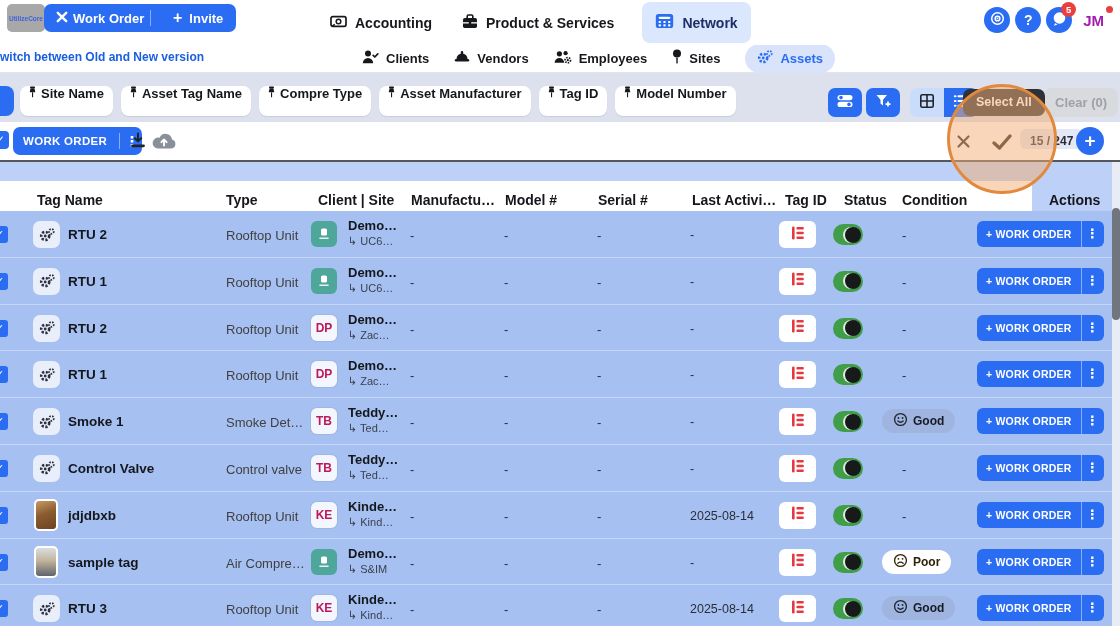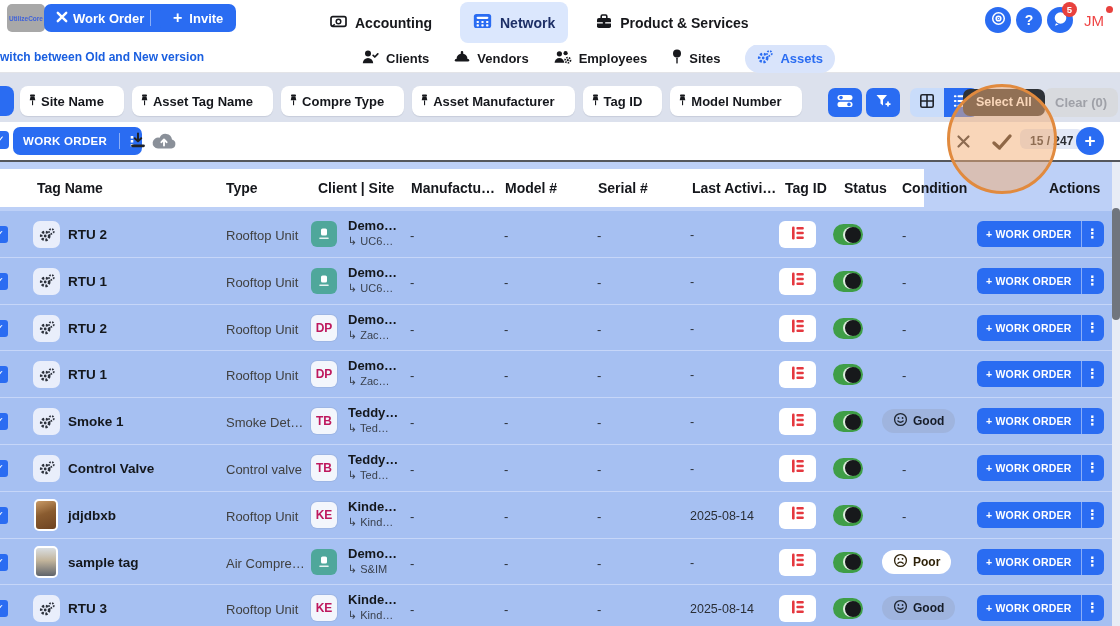--- a/index.html
+++ b/index.html
@@ -13,50 +13,50 @@
 .top-btn{position:absolute;top:4px;height:28px;font-size:13px}
 .top-btn .lbl{padding:0 4px}
 .seg-divider{width:1px;height:16px;background:rgba(255,255,255,.45);margin:0 2px}
 .kebab{font-size:14px;font-weight:700;color:#fff;width:20px;text-align:center}
 .topnav{position:absolute;left:328px;top:0;height:45px;display:flex;align-items:center;gap:26px}
 .nav-item{display:flex;align-items:center;gap:8px;font-size:14px;font-weight:700;color:#17181c;cursor:pointer;padding:11px 2px}
 .nav-item.active{background:#dbe7fd;border-radius:8px;padding:11px 13px;color:#1d2f66}
 .top-icons{position:absolute;right:10px;top:7px;display:flex;align-items:center;gap:5px}
 .circle-btn{width:26px;height:26px;border-radius:50%;background:#2a6cf2;display:flex;align-items:center;justify-content:center;color:#fff;font-weight:700;font-size:14px;position:relative;cursor:pointer}
 .badge-red{position:absolute;top:-5px;right:-4px;min-width:15px;height:15px;border-radius:8px;background:#e8413d;color:#fff;font-size:9.5px;font-weight:700;display:flex;align-items:center;justify-content:center;padding:0 3px}
-.user-avatar{position:relative;font-size:15px;font-weight:400;color:#ef4444;padding:4px 6px;cursor:pointer}
+.user-avatar{position:relative;font-size:15px;font-weight:700;color:#a21caf;padding:4px 6px;cursor:pointer}
 .user-dot{position:absolute;top:-2px;right:-3px;width:7px;height:7px;border-radius:50%;background:#e8413d}
 
 .subbar{position:absolute;left:0;top:45px;width:1120px;height:28px;background:#fff;border-bottom:1px solid #e3e4e8;z-index:4}
 .version-link{position:absolute;left:0;top:5px;font-size:12px;font-weight:700;color:#1a5fe0;white-space:nowrap;cursor:pointer}
 .subtabs{position:absolute;left:362px;top:-4px;height:34px;display:flex;align-items:center;gap:25px}
 .subtab{display:flex;align-items:center;gap:7px;font-size:13px;font-weight:700;color:#17181c;cursor:pointer}
 .subtab.active{background:#d9e4fb;color:#2a6cf2;border-radius:15px;padding:5px 12px}
 
 .filterbar{position:absolute;left:0;top:73px;width:1120px;height:49px;background:#dce1ed;z-index:3}
 .cut-chip{position:absolute;left:-18px;top:13px;width:32px;height:30px;background:#2a6cf2;border-radius:8px}
 .chips{position:absolute;left:20px;top:13px;display:flex;gap:8px}
-.chip{background:#fff;height:30px;border-radius:8px;padding:0 20px 0 8px;display:flex;align-items:center;gap:4px;font-size:13px;font-weight:700;color:#15171c;box-shadow:0 1px 1px rgba(20,30,60,.10);cursor:pointer;white-space:nowrap}
+.chip{background:#fff;height:30px;border-radius:8px;padding:0 9px 0 8px;display:flex;align-items:flex-start;gap:4px;font-size:13px;font-weight:700;color:#15171c;box-shadow:0 1px 1px rgba(20,30,60,.10);cursor:pointer;white-space:nowrap}
 .chip svg{margin-top:-8px}
 .icon-btn{position:absolute;top:15px;width:34px;height:29px;border-radius:7px;background:#2a6cf2;display:flex;align-items:center;justify-content:center;cursor:pointer}
 .seg-grid{position:absolute;left:910px;top:15px;width:34px;height:29px;background:#c9dcfa;border-radius:7px 0 0 7px;display:flex;align-items:center;justify-content:center;cursor:pointer}
 .seg-list{position:absolute;left:944px;top:15px;width:34px;height:29px;background:#2a6cf2;border-radius:0 7px 7px 0;display:flex;align-items:center;justify-content:center;cursor:pointer}
 .tooltip{position:absolute;left:963px;top:16px;height:27px;line-height:27px;padding:0 13px;background:#2e3237;border-radius:7px;color:#fff;font-size:12.5px;font-weight:600;z-index:40;white-space:nowrap}
 .clear-btn{position:absolute;left:1044px;top:15px;height:29px;line-height:29px;padding:0 11px;background:#d8dade;border-radius:8px;color:#9fa1a8;font-size:13px;font-weight:700;cursor:default}
 
 .actionbar{position:absolute;left:0;top:122px;width:1120px;height:38px;background:#fff;z-index:3}
 .cut-check{position:absolute;left:-9px;top:9px;width:18px;height:18px;background:#2a6cf2;border-radius:4px;color:#fff;font-size:12px;display:flex;align-items:center;justify-content:center}
 .wo-btn{position:absolute;left:13px;top:5px;height:28px;font-size:11.5px;letter-spacing:.3px}
 .tool-ic{position:absolute;top:10px;cursor:pointer}
 .count-pill{position:absolute;left:1020px;top:7px;height:20px;line-height:24px;padding:0 10px;background:#e2e8f6;border-radius:6px;font-size:12px;font-weight:700;color:#2a2d33}
 .plus-btn{position:absolute;left:1076px;top:5px;width:28px;height:28px;border-radius:50%;background:#2a6cf2;color:#fff;font-size:19px;font-weight:700;display:flex;align-items:center;justify-content:center;cursor:pointer}
 .dark-divider{position:absolute;left:0;top:160px;width:1120px;height:2.2px;background:#55575c;z-index:3}
 
 .table-wrap{position:absolute;left:0;top:162px;width:1112px;height:464px;background:#bdd0f7}
-.thead{position:absolute;left:0;top:7px;width:924px;height:38px;background:#fff}
+.thead{position:absolute;left:0;top:19px;width:1032px;height:38px;background:#fff}
 .th{position:absolute;top:11px;font-size:14px;font-weight:700;color:#15171c;white-space:nowrap}
 .rows{position:absolute;left:0;top:49px;width:1112px}
 .trow{position:relative;height:46.8px;background:#a6c0f2;border-bottom:1.4px solid #c6d6f8}
 .rcheck{position:absolute;left:-9px;top:15px;width:17px;height:17px;background:#2a6cf2;border-radius:3px;color:#fff;font-size:11px;display:flex;align-items:center;justify-content:center;cursor:pointer}
 .lead-gears{position:absolute;left:33px;top:10px;width:27px;height:27px;border-radius:7px;background:#e9eefb;color:#2c313b;display:flex;align-items:center;justify-content:center}
 .lead-photo{position:absolute;left:34px;top:7px;width:24px;height:32px;border-radius:5px;border:2px solid #fff}
 .photo-wood{background:linear-gradient(160deg,#c99a66 0%,#8a5c30 45%,#6e4322 100%)}
 .photo-desk{background:linear-gradient(180deg,#d9dee2 0%,#c2b49b 45%,#5f646c 100%)}
 .c-name{position:absolute;left:68px;top:16px;font-size:13.5px;font-weight:700;color:#14171c;white-space:nowrap;cursor:pointer}
 .c-type{position:absolute;left:226px;top:17px;font-size:13px;color:#404040;white-space:nowrap}
@@ -108,43 +108,43 @@
 
     <nav class="topnav">
       <span class="nav-item">
         <span><svg width="17" height="15" viewBox="0 0 17 15">
               <rect x="1" y="2.6" width="15" height="9.8" rx="1.8" fill="none" stroke="#17181c" stroke-width="1.7"></rect>
               <circle cx="8.5" cy="7.5" r="2.3" fill="none" stroke="#17181c" stroke-width="1.5"></circle>
               <path d="M2.2 12.2 l2.6-1.8" stroke="#17181c" stroke-width="1.4"></path>
             </svg></span>
         <span>Accounting</span>
       </span>
+      <span class="nav-item">
+        <span><svg width="16" height="15" viewBox="0 0 16 15">
+              <rect x="1" y="4" width="14" height="10" rx="1.8" fill="#17181c"></rect>
+              <rect x="5.2" y="1" width="5.6" height="4.6" rx="1.2" fill="none" stroke="#17181c" stroke-width="1.6"></rect>
+              <rect x="1" y="8.2" width="14" height="1.3" fill="#fff"></rect>
+              <rect x="6.8" y="7.5" width="2.4" height="2.6" rx="0.5" fill="#17181c"></rect>
+            </svg></span>
+        <span>Product &amp; Services</span>
+      </span>
       <span class="nav-item active">
         <span><svg width="19" height="16" viewBox="0 0 18 15">
               <rect x="0.8" y="0.8" width="16.4" height="13.4" rx="2.4" fill="#2a6cf2"></rect>
               <rect x="3.4" y="3.4" width="11.2" height="2.2" rx="1.1" fill="#fff"></rect>
               <g fill="#fff">
                 <rect x="3.4" y="7.4" width="2.2" height="2" rx="0.6"></rect>
                 <rect x="7.9" y="7.4" width="2.2" height="2" rx="0.6"></rect>
                 <rect x="12.4" y="7.4" width="2.2" height="2" rx="0.6"></rect>
                 <rect x="3.4" y="10.6" width="2.2" height="2" rx="0.6"></rect>
                 <rect x="7.9" y="10.6" width="2.2" height="2" rx="0.6"></rect>
                 <rect x="12.4" y="10.6" width="2.2" height="2" rx="0.6"></rect>
               </g>
             </svg></span>
         <span>Network</span>
-      </span>
-      <span class="nav-item">
-        <span><svg width="16" height="15" viewBox="0 0 16 15">
-              <rect x="1" y="4" width="14" height="10" rx="1.8" fill="#17181c"></rect>
-              <rect x="5.2" y="1" width="5.6" height="4.6" rx="1.2" fill="none" stroke="#17181c" stroke-width="1.6"></rect>
-              <rect x="1" y="8.2" width="14" height="1.3" fill="#fff"></rect>
-              <rect x="6.8" y="7.5" width="2.4" height="2.6" rx="0.5" fill="#17181c"></rect>
-            </svg></span>
-        <span>Product &amp; Services</span>
       </span>
     </nav>
 
     <div class="top-icons">
       <span class="circle-btn">
           <span><svg width="15" height="15" viewBox="0 0 14 14" fill="none" stroke="#fff" stroke-width="1.4">
               <circle cx="7" cy="7" r="5.4"></circle>
               <circle cx="7" cy="7" r="2.2"></circle>
               <circle cx="7" cy="7" r="0.8" fill="#fff" stroke="none"></circle>
             </svg></span>

